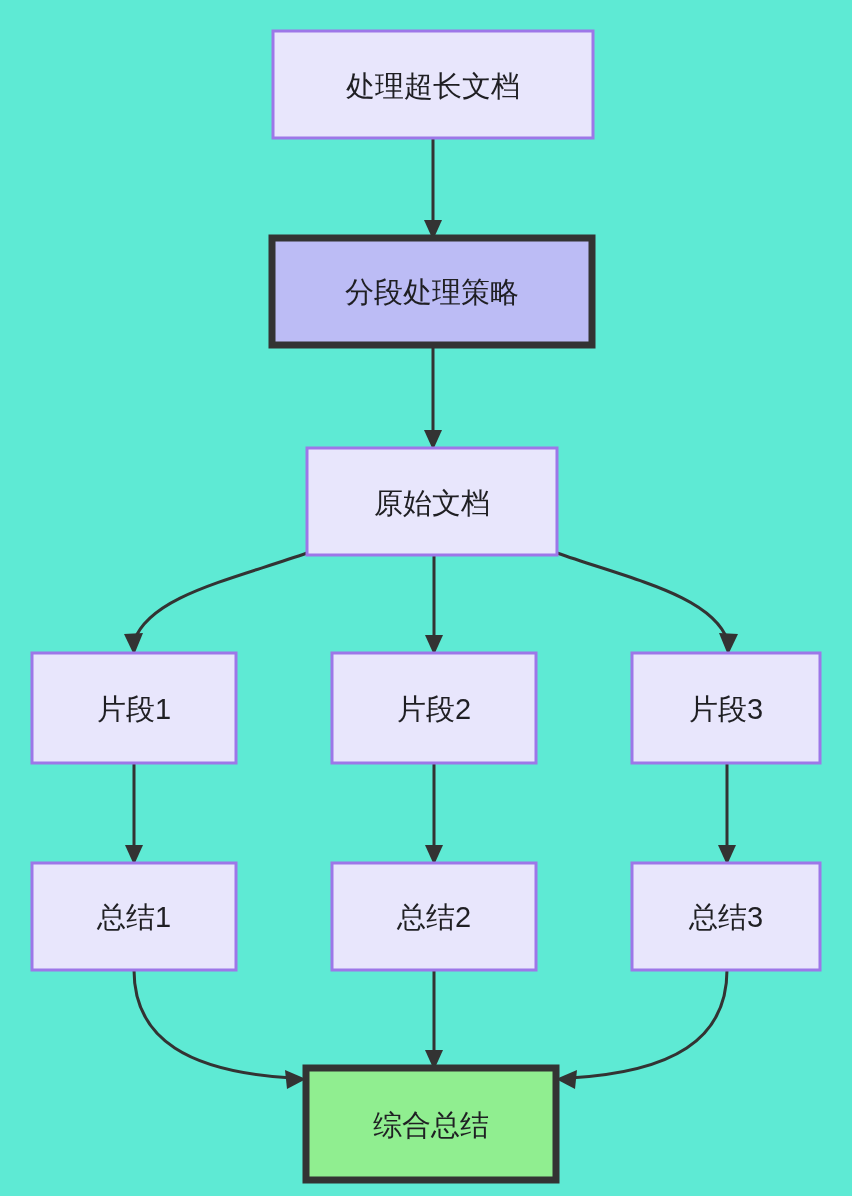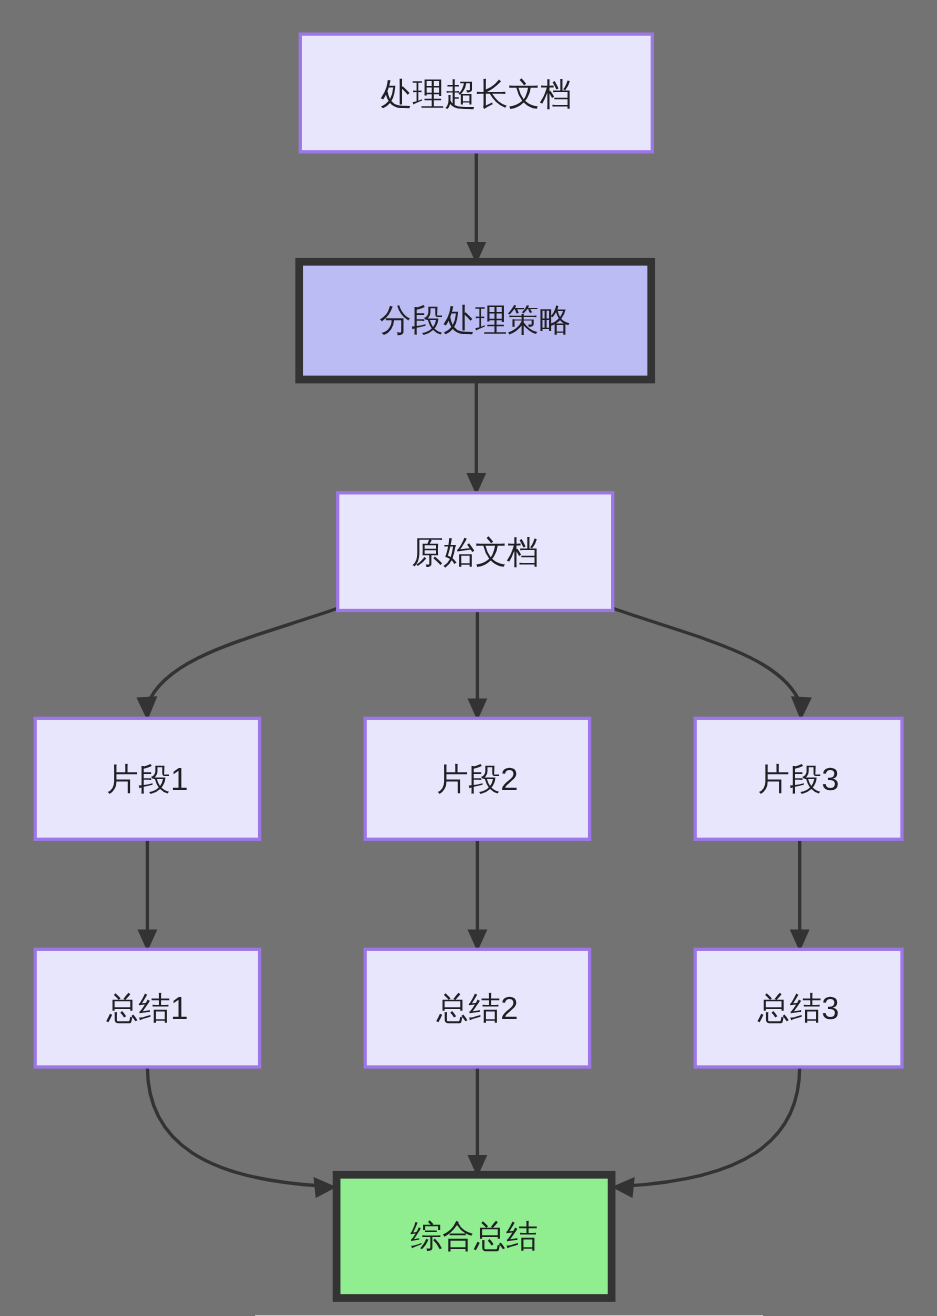--- a/index.html
+++ b/index.html
@@ -11,21 +11,21 @@
   body {
     width: 852px;
     height: 1196px;
     font-family: "Liberation Sans", "DejaVu Sans", sans-serif;
     overflow: hidden;
   }
   #diagram-root {
     position: relative;
     width: 852px;
     height: 1196px;
-    background: #737373;
+    background: #5eead4;
   }
   svg.flow-canvas {
     display: block;
     width: 852px;
     height: 1196px;
   }
   .node-rect-light {
     fill: #e8e6fc;
     stroke: #9d77e8;
     stroke-width: 3;

